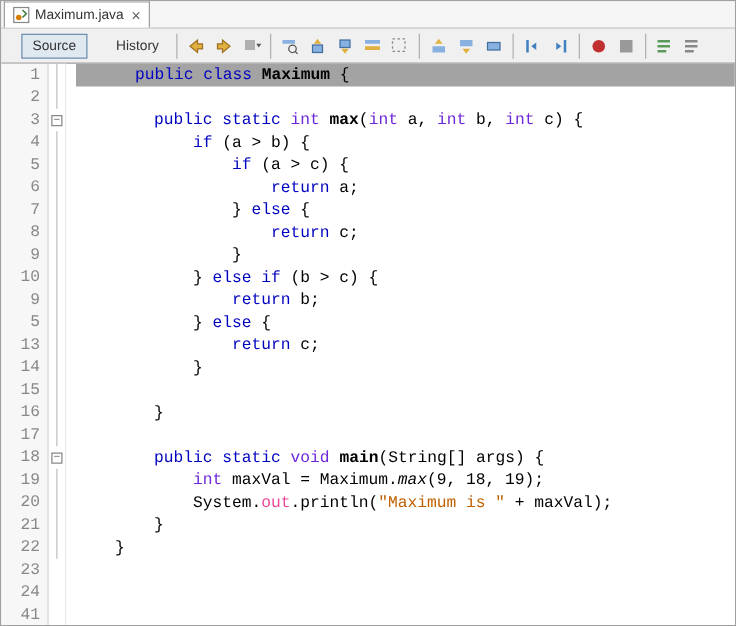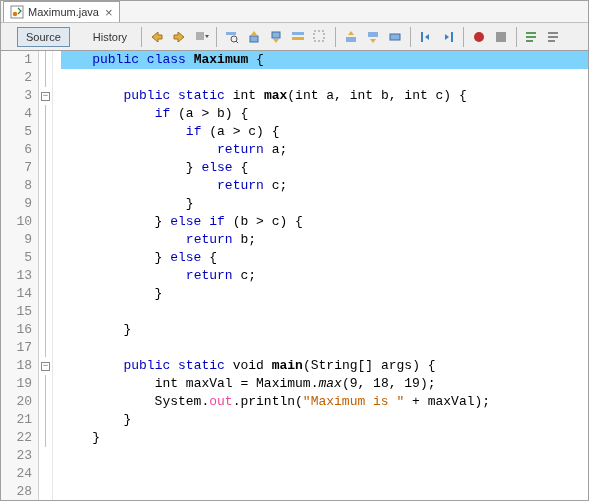--- a/index.html
+++ b/index.html
@@ -16,23 +16,23 @@
 .tb-icon { width: 20px; height: 20px; display: flex; align-items: center; justify-content: center; cursor: pointer; }
 .editor { display: flex; height: calc(100% - 50px); font-family: "Courier New", monospace; font-size: 13px; line-height: 18px; }
 .gutter { background: #f7f7f7; border-right: 1px solid #d0d0d0; width: 38px; text-align: right; padding-right: 6px; color: #888; user-select: none; }
 .gutter-line { height: 18px; }
 .fold-col { width: 14px; background: #fff; border-right: 1px solid #e8e8e8; }
 .fold-cell { height: 18px; display: flex; align-items: center; justify-content: center; }
 .fold-box { width: 9px; height: 9px; border: 1px solid #888; background: #fff; font-size: 9px; line-height: 7px; text-align: center; color: #666; cursor: pointer; }
 .fold-line { width: 1px; background: #c0c0c0; height: 100%; margin: 0 auto; }
 .code { flex: 1; padding-left: 8px; white-space: pre; background: #fff; overflow: auto; }
 .code-line { height: 18px; }
-.code-line.hl { background: #7dd3fc; }
+.code-line.hl { background: #a3a3a3; padding-left: 16px; }
 .kw { color: #0000c0; }
-.type { color: #000000; margin-top: 12px; }
+.type { color: #6d28d9; margin-top: 12px; }
 .str { color: #c06000; }
 .fld { color: #ec4899; }
 .bold { font-weight: bold; }
 </style>
 </head>
 <body>
 
 <div class="tab-bar">
   <div class="tab">
     <span class="tab-icon">
@@ -176,21 +176,21 @@
       <div class="gutter-line">15</div>
       <div class="gutter-line">16</div>
       <div class="gutter-line">17</div>
       <div class="gutter-line">18</div>
       <div class="gutter-line">19</div>
       <div class="gutter-line">20</div>
       <div class="gutter-line">21</div>
       <div class="gutter-line">22</div>
       <div class="gutter-line">23</div>
       <div class="gutter-line">24</div>
-      <div class="gutter-line">28</div>
+      <div class="gutter-line">41</div>
     </div>
   <div class="fold-col">
       <div class="fold-cell">
         <div class="fold-line"></div>
       </div>
       <div class="fold-cell">
         <div class="fold-line"></div>
       </div>
       <div class="fold-cell">
         <div class="fold-box">−</div>

